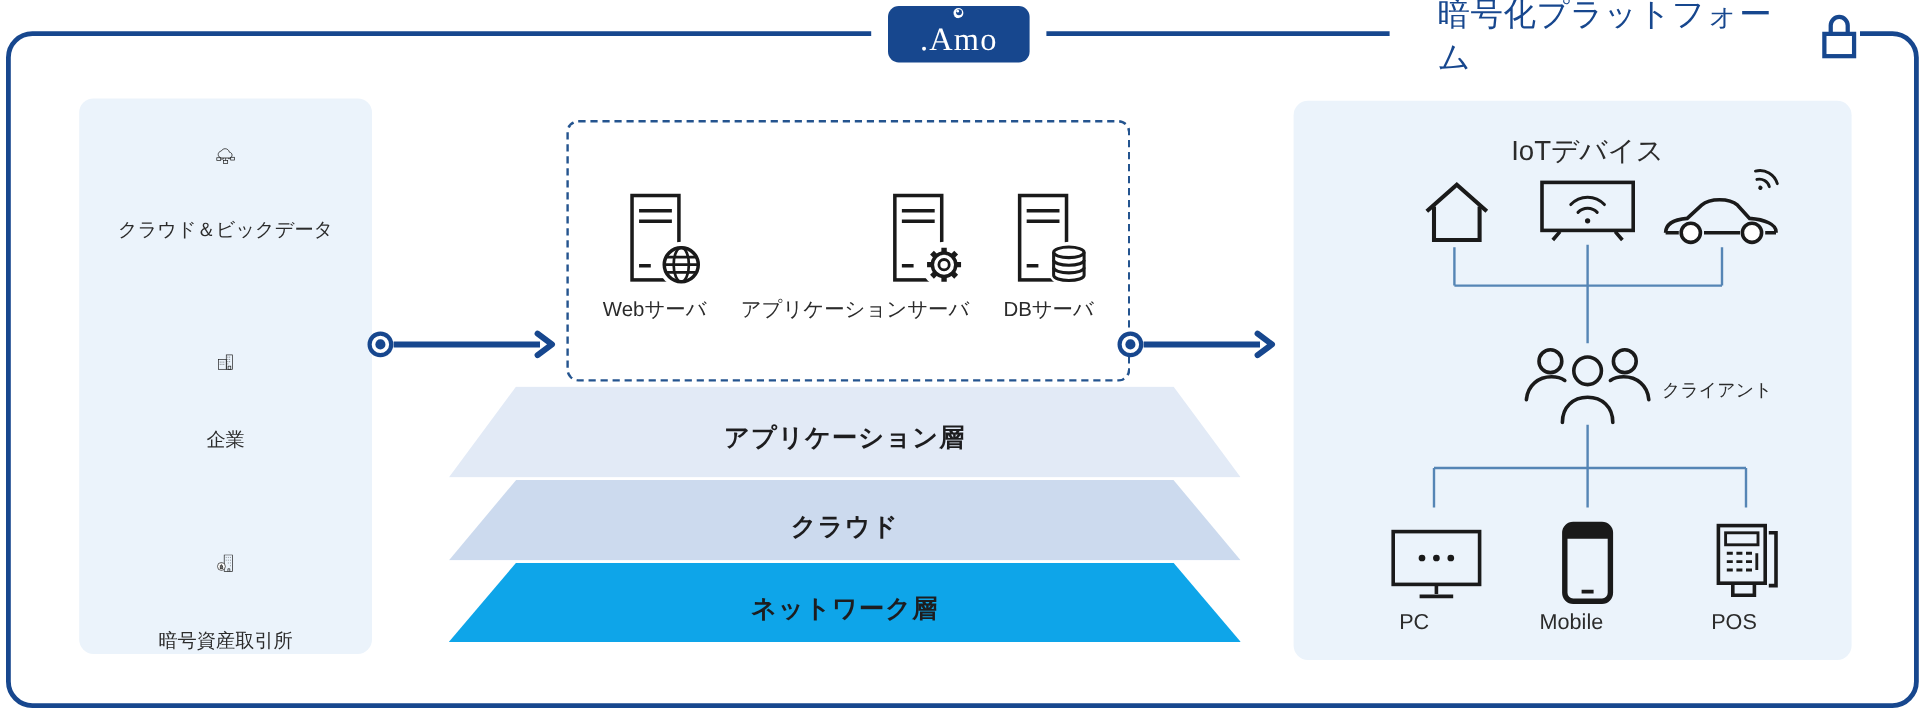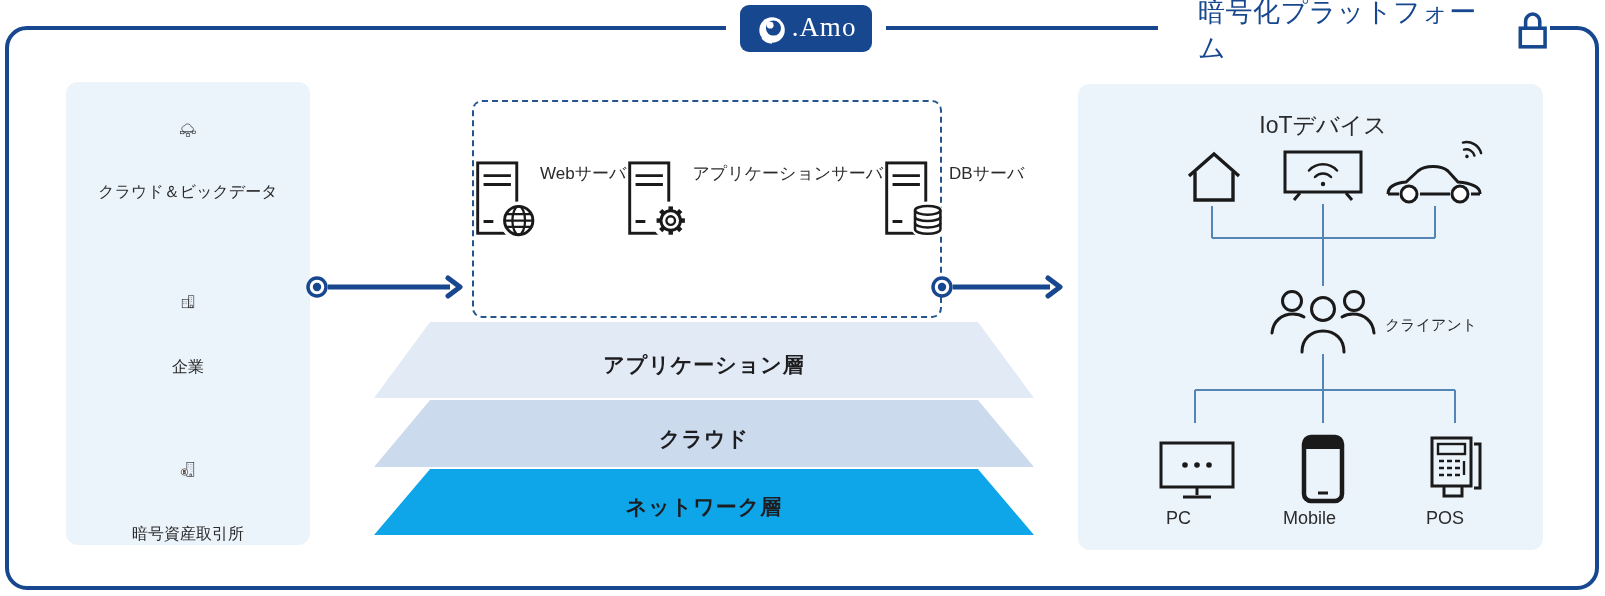--- a/index.html
+++ b/index.html
@@ -5,24 +5,24 @@
   * { margin:0; padding:0; box-sizing:border-box; }
   html,body { background:#fff; }
   body { font-family:"Liberation Sans","DejaVu Sans",sans-serif; }
   .canvas { position:relative; width:1605px; height:596px; background:#fff; overflow:hidden; }
 
   
   .frame { position:absolute; left:5px; top:26px; width:1594px; height:564px;
            border:4px solid #17478e; border-radius:22px; }
 
   
-  .logo { position:absolute; left:740px; top:5px; width:132px; height:47px;
+  .logo { position:absolute; left:740px; top:5px; width:118px; height:47px;
           background:#17478e; border-radius:9px; z-index:4;
           box-shadow:0 0 0 14px #fff;
-          display:flex; align-items:center; justify-content:center; gap:2px; }
+          display:flex; align-items:center; justify-content:center; gap:2px;flex-direction:column; }
   .logo-text { color:#fff; font-family:"Liberation Serif","DejaVu Serif",serif;
                font-size:27px; letter-spacing:1px; padding-bottom:3px; }
 
   
   .title-wrap { position:absolute; left:1158px; top:6px; width:392px; height:48px;
                 background:#fff; z-index:4; display:flex; align-items:center;
                 justify-content:center; gap:15px; }
   .title-text { color:#17478e; font-size:27px; font-weight:normal; letter-spacing:0.5px;margin-left:40px; }
 
   
@@ -31,21 +31,21 @@
                  display:flex; flex-direction:column; align-items:center;gap:36px; }
   .right-panel { left:1078px; top:84px; width:465px; height:466px; }
 
   .lp-label { font-size:16px; color:#2b2b2b; text-align:center; }
 
   
   .server-box { position:absolute; left:472px; top:100px; width:470px; height:218px;
                 background:#fff; border:2px dashed #24548f; border-radius:10px; z-index:1;
                 display:flex; justify-content:space-evenly; align-items:flex-start;
                 padding-top:58px; }
-  .server-col { display:flex; flex-direction:row; align-items:flex-start; }
+  .server-col { display:flex; flex-direction:column; align-items:flex-end; }
   .server-label { font-size:17px; color:#2b2b2b; margin-top:2px; white-space:nowrap; }
 
   
   .layer { position:absolute; left:374px; width:660px;
            clip-path:polygon(8.5% 0, 91.5% 0, 100% 100%, 0 100%);
            display:flex; align-items:center; justify-content:center; }
   .layer-label { font-size:21px; font-weight:bold; color:#1d1d1f; letter-spacing:1px;margin-top:10px; }
   .layer-1 { top:322px; height:76px; background:#e2eaf6; }
   .layer-2 { top:400px; height:67px; background:#ccdaee; }
   .layer-3 { top:469px; height:66px; background:#0ea5e9; }

